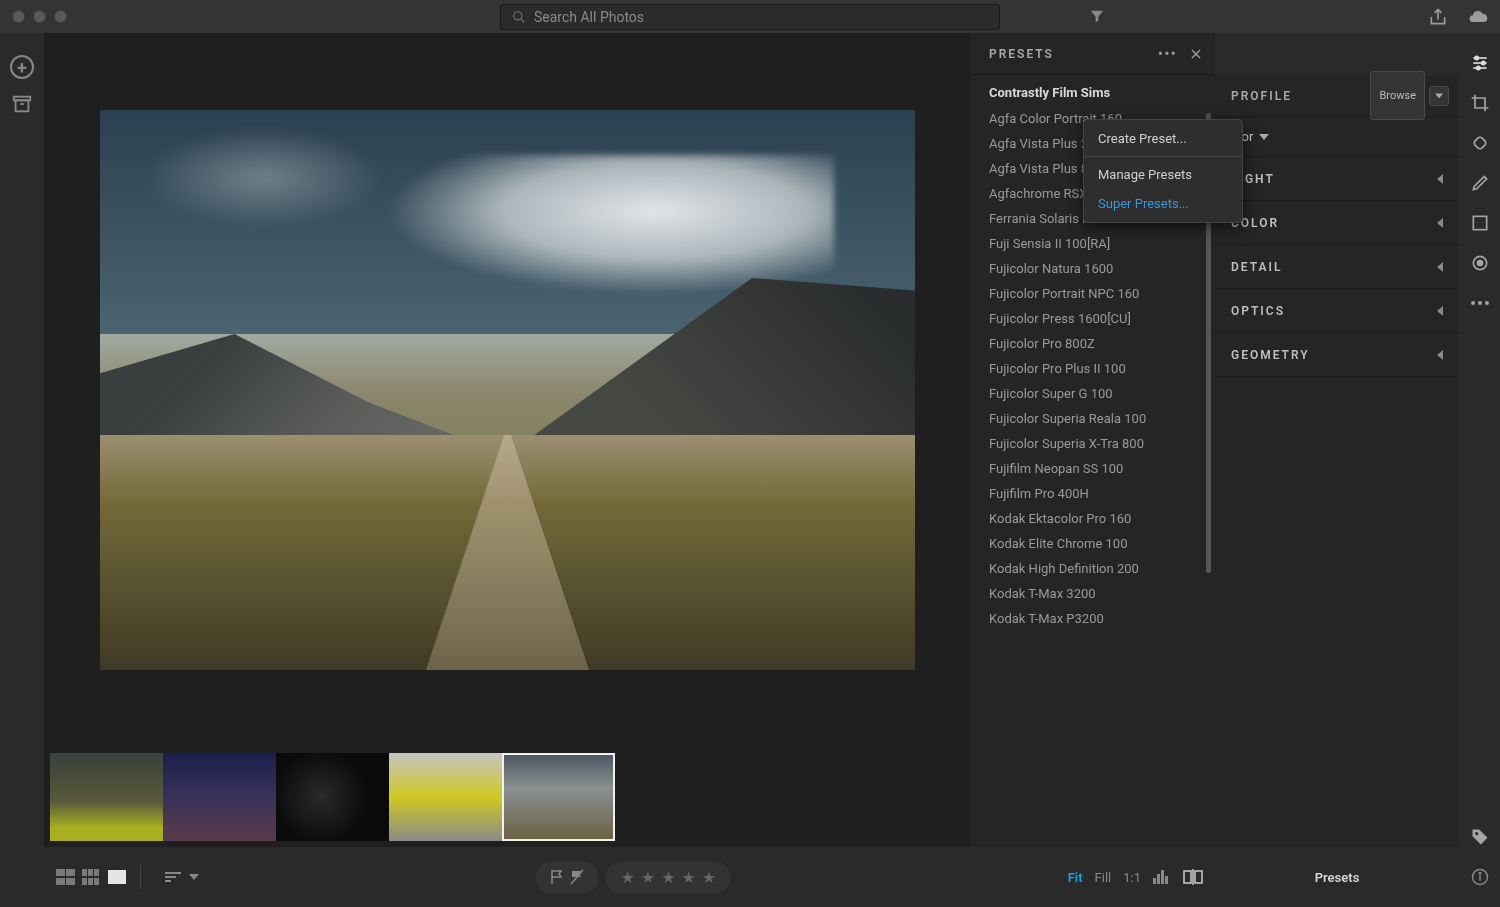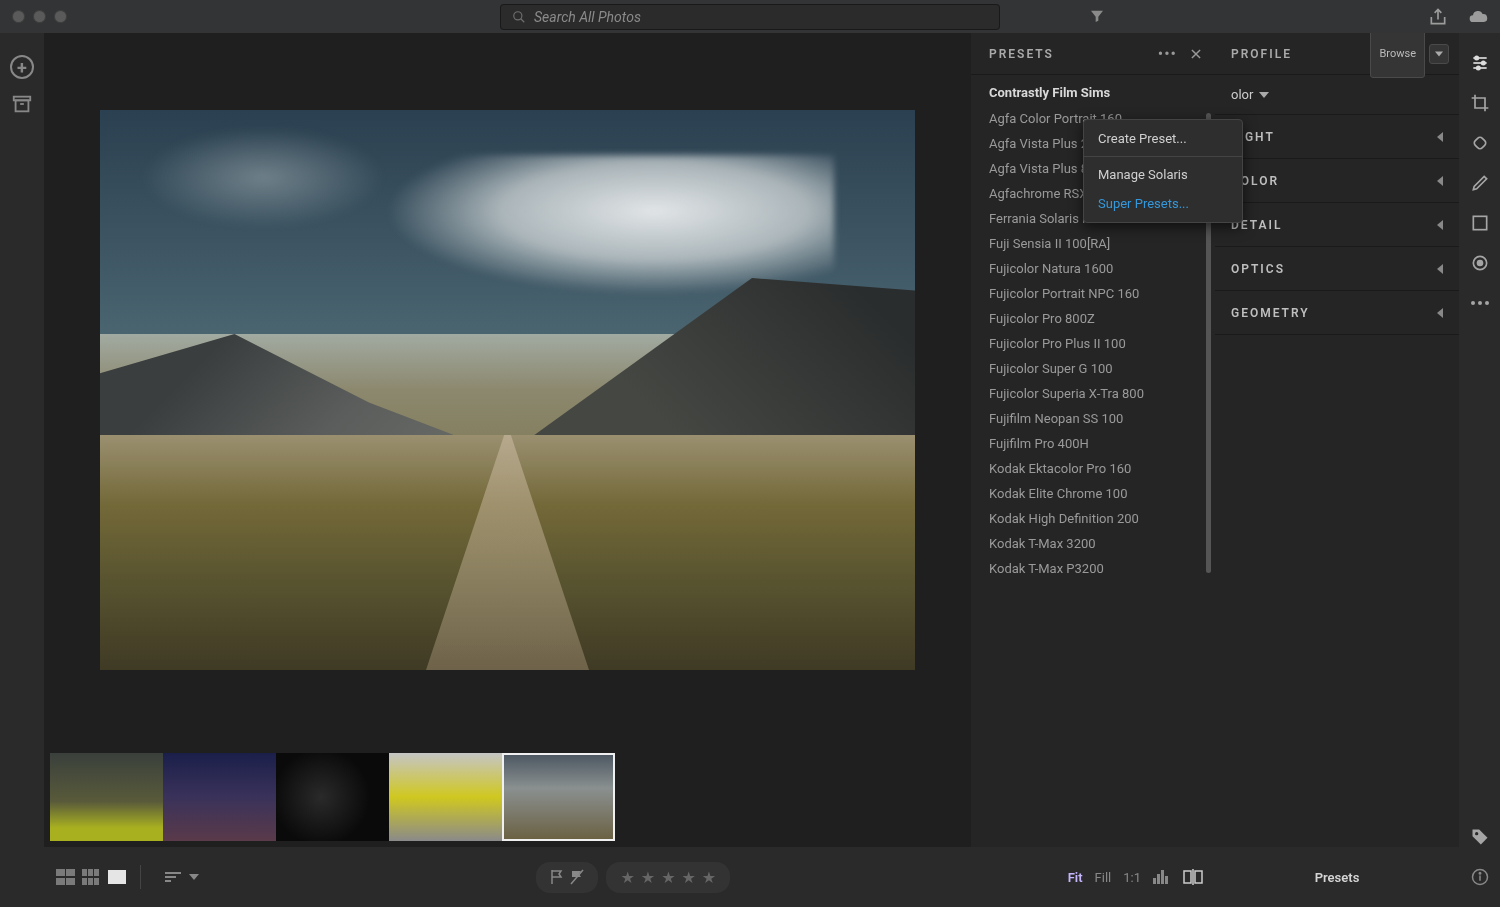--- a/index.html
+++ b/index.html
@@ -3,34 +3,34 @@
 <meta charset="utf-8">
 <style>
   * { box-sizing: border-box; margin: 0; padding: 0; font-family: -apple-system, BlinkMacSystemFont, "Segoe UI", Roboto, sans-serif; }
   html, body { width: 1500px; height: 907px; background:#2a2a2a; overflow:hidden; color:#ccc; }
   .app { width:1500px; height:907px; background:#2a2a2a; position:relative; }
 
   
   .titlebar { height:33px; background:#333435; display:flex; align-items:center; position:relative; }
   .traffic { position:absolute; left:12px; top:10px; display:flex; gap:8px; }
   .traffic span { width:13px; height:13px; border-radius:50%; background:#5a5a5a; box-shadow:inset 0 0 0 1px rgba(0,0,0,.3); }
-  .searchbar { margin:0 auto; height:26px; width:500px; background:#2b2b2b; border-radius:4px; box-shadow:inset 0 0 0 1px rgba(0,0,0,.4); display:flex; align-items:center; color:#8a8a8a; font-style:italic; font-size:14px; gap:8px; padding:0 12px; }
+  .searchbar { margin:0 auto; height:26px; width:500px; background:#2b2b2b; border-radius:4px; box-shadow:inset 0 0 0 1px rgba(0,0,0,.4); display:flex; align-items:center; color:#8a8a8a; font-size:14px; gap:8px; padding:0 12px; }
   .searchbar svg { width:14px; height:14px; opacity:.7; }
   .title-right { position:absolute; right:12px; top:0; height:33px; display:flex; align-items:center; gap:20px; color:#9c9c9c; }
   .title-right svg { width:20px; height:20px; }
   .filter-icon { position:absolute; right:395px; top:8px; color:#8a8a8a; }
 
   
   .hbox { display:flex; height:814px; }
   .leftbar { width:44px; background:#2a2a2a; display:flex; flex-direction:column; align-items:center; gap:14px; padding-top:22px; }
   .leftbar .ico { width:22px; height:22px; color:#888; }
   .leftbar .plus { width:24px; height:24px; border:2px solid #888; border-radius:50%; display:flex;align-items:center;justify-content:center; color:#888; font-size:18px; font-weight:bold;}
   .center { flex:1; background:#1f1f1f; display:flex; flex-direction:column; }
   .presets-panel { width:244px; background:#252525; position:relative; }
-  .editpanel { width:244px; background:#252525; }
+  .editpanel { width:244px; background:#252525;margin-top:42px; }
   .rightbar { width:41px; background:#2a2a2a; display:flex; flex-direction:column; align-items:center; gap:20px; padding-top:20px; }
   .rightbar .ico { width:20px; height:20px; color:#a5a5a5; }
   .rightbar .ico.active { color:#dcdcdc; }
   .rightbar .spacer { flex:1; }
 
   
   .imgwrap { flex:1; display:flex; align-items:center; justify-content:center; padding:20px; }
   .mainimg { width:815px; height:560px; background:linear-gradient(to bottom,#3d5664 0%,#4b6876 20%,#aab8b6 36%, #8c886e 50%, #7a744c 70%, #545030 100%); position:relative; overflow:hidden; }
   .sky { position:absolute; inset:0 0 60% 0; background:linear-gradient(to bottom,#2b4050,#4a6470); }
   .cloud1 { position:absolute; top:8%; left:35%; width:55%; height:25%; background:radial-gradient(ellipse at 60% 40%, rgba(255,255,255,.85) 0%, rgba(220,225,225,.7) 40%, transparent 70%); filter:blur(3px);}
@@ -85,21 +85,21 @@
   .viewbtns .vb span{background:#7a7a7a;}
   .vb.grid2 span{width:9px;height:7px;}
   .vb.grid3 span{width:5px;height:7px;}
   .vb.single { background:#e5e5e5; width:18px;height:14px;}
   .sort { display:flex; align-items:center; gap:6px; margin-left:10px; color:#888;}
   .centerzone { flex:1; display:flex; justify-content:center;}
   .flagbox, .starbox { background:#333; border-radius:14px; padding:6px 14px; display:flex; gap:6px; align-items:center;}
   .flagbox{margin-right:8px;}
   .star { color:#666; font-size:16px;}
   .zoom { display:flex; gap:12px; align-items:center; color:#888; font-size:13px;}
-  .zoom .active{color:#c4b5fd; font-weight:600;}
+  .zoom .active{color:#0ea5e9; font-weight:600;}
   .status-right { width:244px; display:flex; align-items:center; justify-content:center; font-size:13px; color:#d5d5d5; font-weight:600;}
   .status-end { width:41px; display:flex;align-items:center;justify-content:center;}
 
   .vdiv { width:1px; height:24px; background:#444;}
   svg { display:block;}
 </style>
 </head>
 <body>
 
 <div class="app">
@@ -178,38 +178,40 @@
       <div class="preset-list" id="preset-list">
         <div class="preset-group">Contrastly Film Sims</div>
       <div class="preset-item">Agfa Color Portrait 160</div>
           <div class="preset-item">Agfa Vista Plus 200</div>
           <div class="preset-item">Agfa Vista Plus 800</div>
           <div class="preset-item">Agfachrome RSX II 200</div>
           <div class="preset-item">Ferrania Solaris FG PLUS 100</div>
           <div class="preset-item">Fuji Sensia II 100[RA]</div>
           <div class="preset-item">Fujicolor Natura 1600</div>
           <div class="preset-item">Fujicolor Portrait NPC 160</div>
+          <div class="preset-item">Fujicolor Press 1600[CU]</div>
           <div class="preset-item">Fujicolor Pro 800Z</div>
           <div class="preset-item">Fujicolor Pro Plus II 100</div>
           <div class="preset-item">Fujicolor Super G 100</div>
+          <div class="preset-item">Fujicolor Superia Reala 100</div>
           <div class="preset-item">Fujicolor Superia X-Tra 800</div>
           <div class="preset-item">Fujifilm Neopan SS 100</div>
           <div class="preset-item">Fujifilm Pro 400H</div>
           <div class="preset-item">Kodak Ektacolor Pro 160</div>
           <div class="preset-item">Kodak Elite Chrome 100</div>
           <div class="preset-item">Kodak High Definition 200</div>
           <div class="preset-item">Kodak T-Max 3200</div>
           <div class="preset-item">Kodak T-Max P3200</div>
         </div>
       <div class="preset-scroll"></div>
 
       <div class="popup">
         <div class="mi">Create Preset...</div>
         <div class="sep"></div>
-        <div class="mi">Manage Solaris</div>
+        <div class="mi">Manage Presets</div>
         <div class="mi hl">Super Presets...</div>
       </div>
     </div>
 
     <div class="editpanel">
       <div class="profile-row">
         <span class="lbl">PROFILE</span>
         <span class="browse-btn">Browse</span>
         <span class="drop-tri">
           <svg width="8" height="8" viewBox="0 0 10 10" fill="#aaa">

